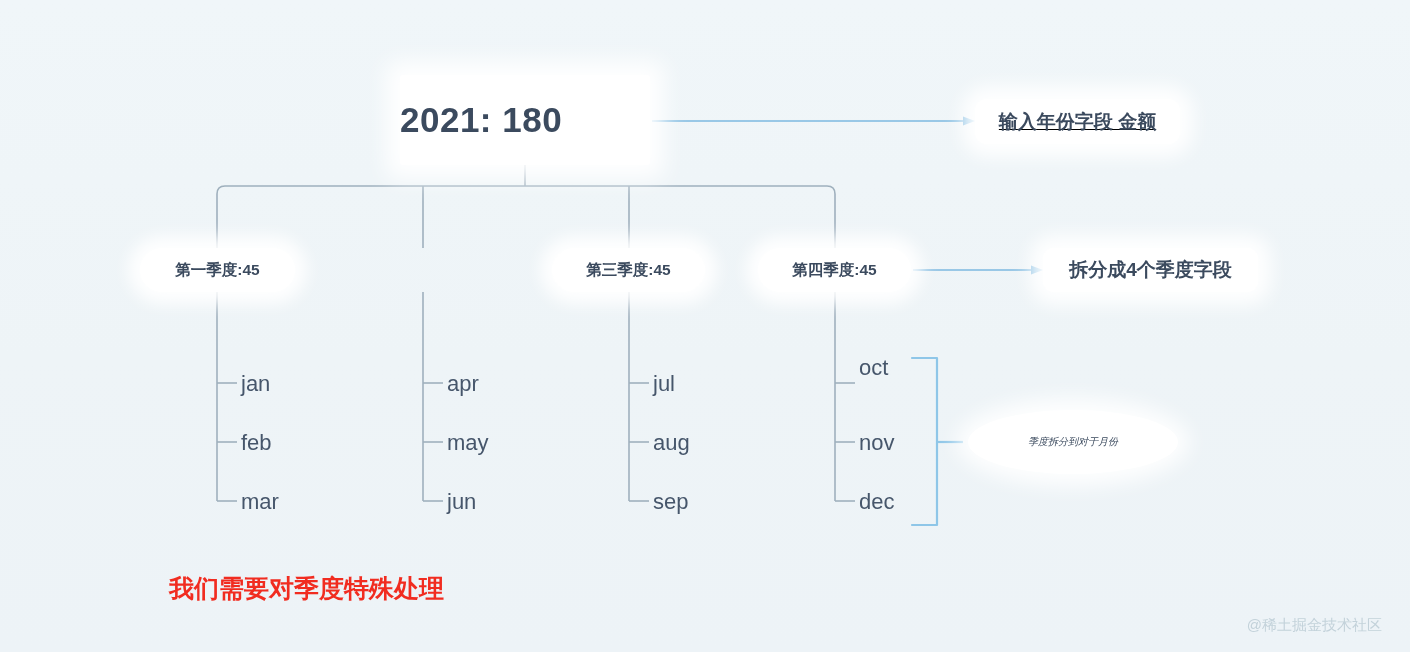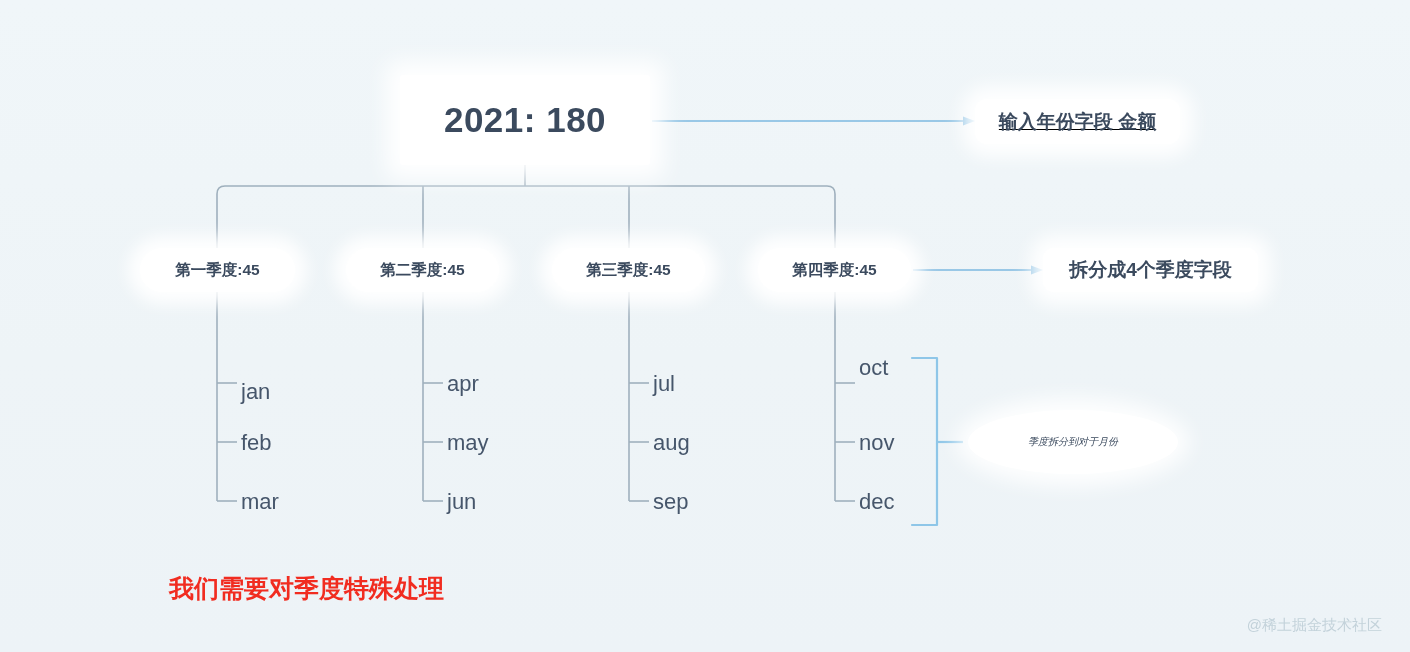--- a/index.html
+++ b/index.html
@@ -33,21 +33,20 @@
     position: absolute;
     left: 400px;
     top: 75px;
     width: 250px;
     height: 90px;
     background: #ffffff;
     border-radius: 3px;
     box-shadow: 0 0 22px 14px rgba(255,255,255,0.95);
     display: flex;
     align-items: center;
-    justify-content: center;
   }
   .root-label {
     font-size: 35px;
     font-weight: bold;
     color: #3b4a5e;
     letter-spacing: 0.5px;
     white-space: nowrap;
   }
 
   
@@ -199,31 +198,28 @@
     <path d="M937,442 L963,442" stroke="#8ec6e8" stroke-width="2.2" fill="none"></path>
   </svg>
 
   <div class="root-node">
     <span class="root-label">2021: 180</span>
   </div>
 
   <div class="quarter-node" id="q1">
     <span class="quarter-label">第一季度:45</span>
   </div>
-  <div class="quarter-node" id="q2">
-    <span class="quarter-label">第二季度:45</span>
-  </div>
   <div class="quarter-node" id="q3">
     <span class="quarter-label">第三季度:45</span>
   </div>
   <div class="quarter-node" id="q4">
     <span class="quarter-label">第四季度:45</span>
   </div>
 
-  <span class="month-label" style="left:241px; top:373px;margin-top:8px;">jan</span>
+  <span class="month-label" style="left:241px; top:373px;">jan</span>
   <span class="month-label" style="left:241px; top:432px;">feb</span>
   <span class="month-label" style="left:241px; top:491px;">mar</span>
 
   <span class="month-label" style="left:447px; top:373px;">apr</span>
   <span class="month-label" style="left:447px; top:432px;">may</span>
   <span class="month-label" style="left:447px; top:491px;">jun</span>
 
   <span class="month-label" style="left:653px; top:373px;">jul</span>
   <span class="month-label" style="left:653px; top:432px;">aug</span>
   <span class="month-label" style="left:653px; top:491px;">sep</span>

